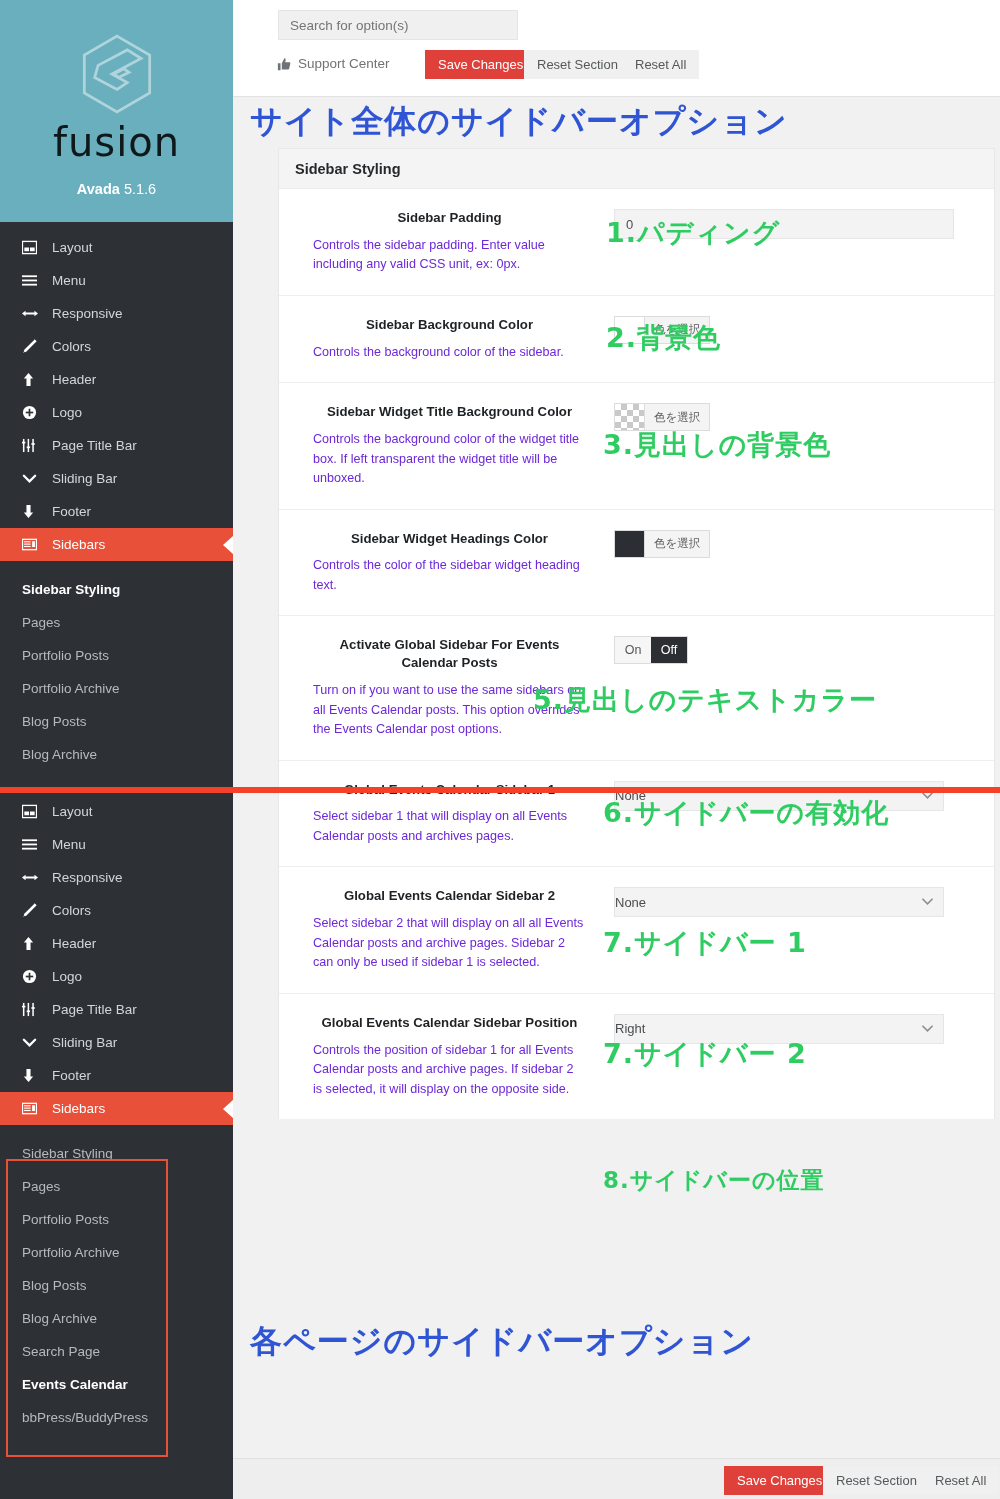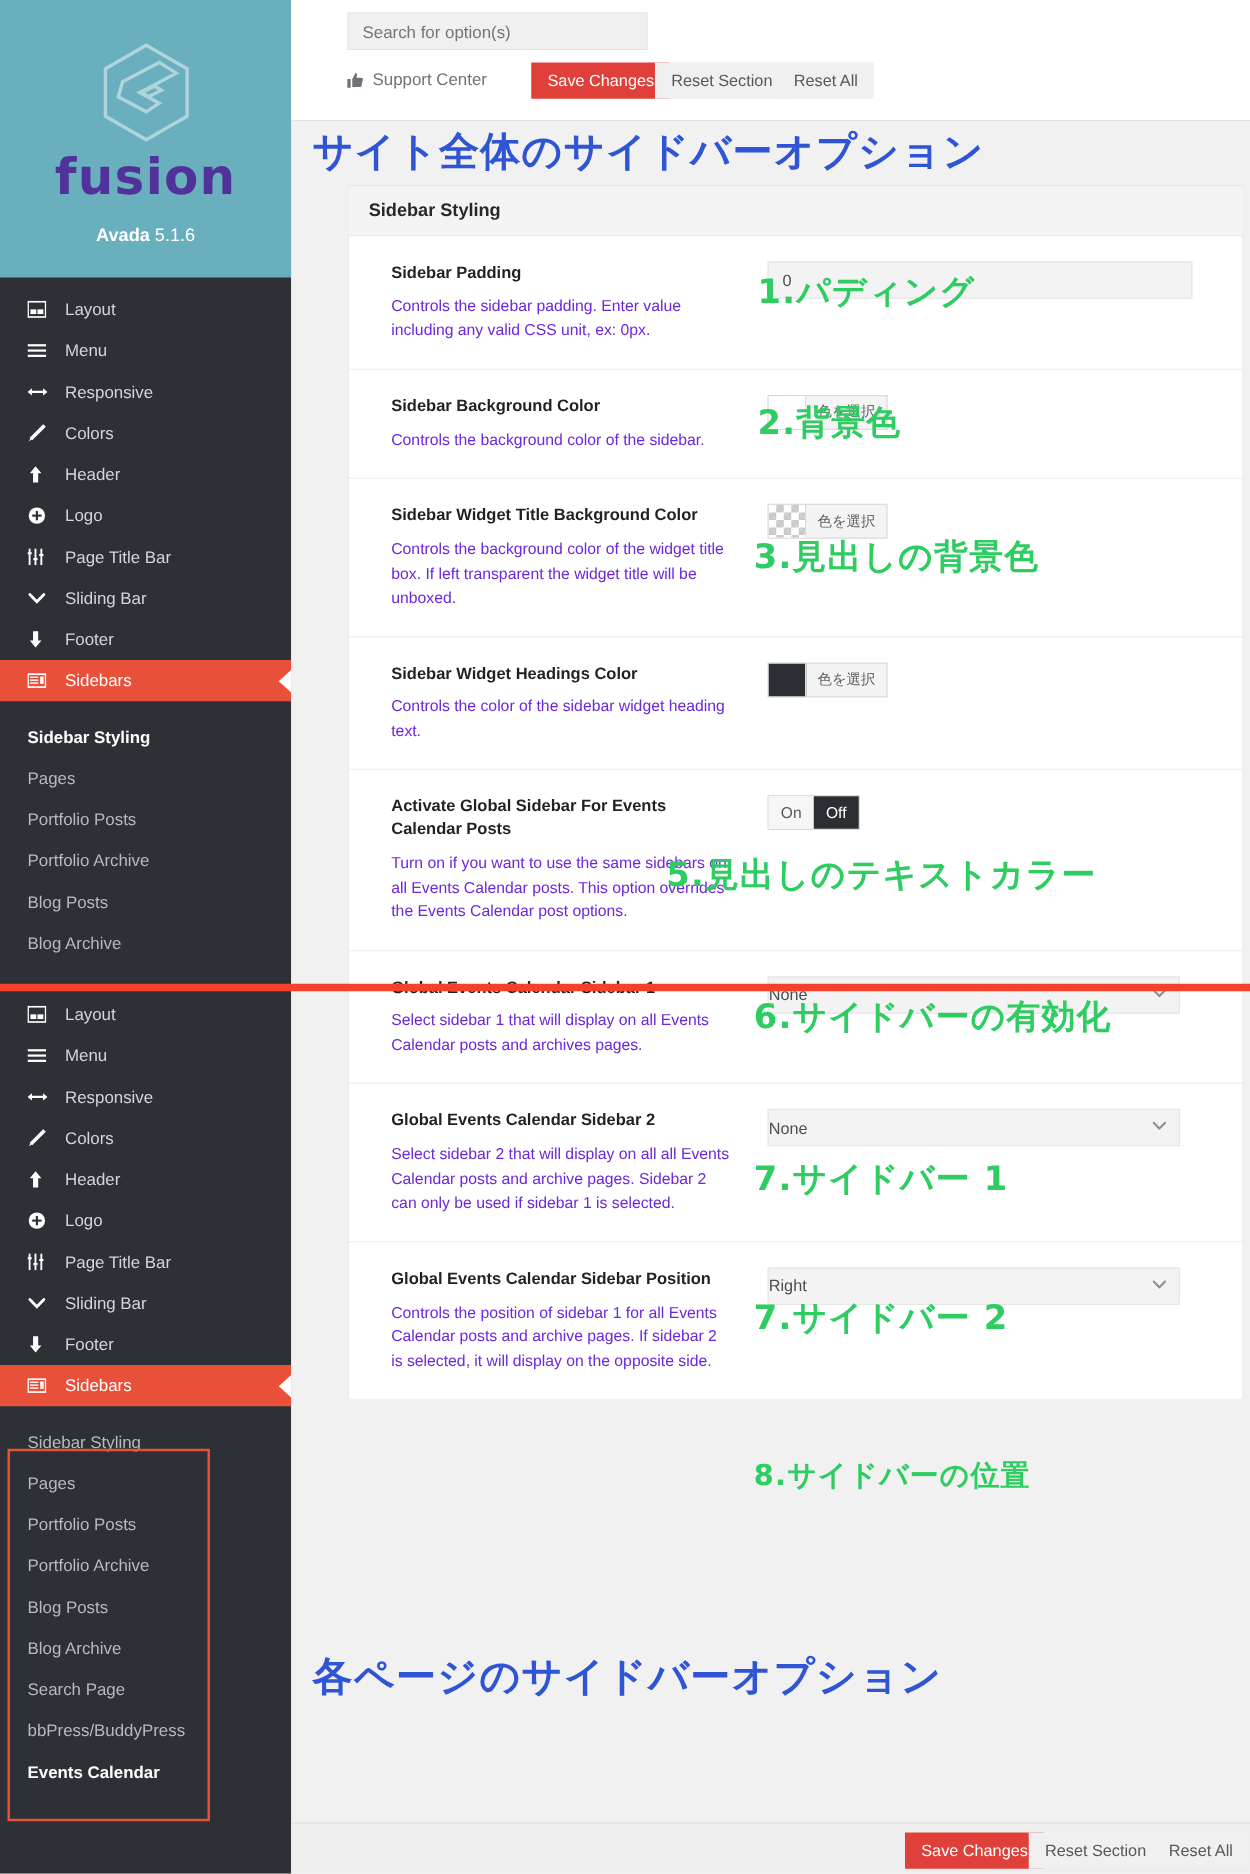--- a/index.html
+++ b/index.html
@@ -36,23 +36,23 @@
     display: flex;
     flex-direction: column;
     align-items: center;
     justify-content: center;
     padding-top: 6px;
   }
   .brand-mark { width: 86px; height: 86px; opacity: .62; }
   .brand-word {
     font-size: 40px;
     letter-spacing: 1px;
-    color: #4c1d95;
+    color: #000000;
     opacity: .85;
-    font-weight: 700;
+    font-weight: 400;
     margin-top: 2px;
     font-family: "DejaVu Sans", sans-serif;
   }
   .brand-ver {
     margin-top: 16px;
     font-size: 14.5px;
     color: #ffffff;
   }
   .brand-ver b { font-weight: 700; }
 
@@ -230,20 +230,21 @@
     width: 335px;
     flex: none;
     padding: 0 28px 0 34px;
   }
   .opt-title {
     font-size: 13.2px;
     font-weight: 700;
     color: #1f2225;
     margin-bottom: 9px;
     line-height: 1.35;
+    text-align: center;
   }
   .opt-desc {
     font-size: 12.6px;
     color: #6d28d9;
     line-height: 1.55;
   }
 
   .opt-right { flex: 1; padding-right: 18px; }
 
   .field-text {
@@ -559,22 +560,22 @@
       </div>
     <div class="subnav" id="subnav-bottom">
       <div class="sub-highlight" style="left:6px; top:34px; width:162px; height:298px;"></div>
     <div class="sub-item">Sidebar Styling</div>
         <div class="sub-item">Pages</div>
         <div class="sub-item">Portfolio Posts</div>
         <div class="sub-item">Portfolio Archive</div>
         <div class="sub-item">Blog Posts</div>
         <div class="sub-item">Blog Archive</div>
         <div class="sub-item">Search Page</div>
+        <div class="sub-item current">Events Calendar</div>
         <div class="sub-item">bbPress/BuddyPress</div>
-        <div class="sub-item current">Events Calendar</div>
       </div>
   </div>
 
   <div class="main">
 
     <div class="topbar">
       <input class="search-input" type="text" placeholder="Search for option(s)" style="">
       <div class="support">
         <svg width="14" height="14" viewBox="0 0 16 16">
           <path fill="#6f7276" d="M1 7h3v8H1V7zm4.5 0l3-5.5c.9 0 1.6.8 1.4 1.7L9.4 6H14c.8 0 1.4.8 1.2 1.6l-1.3 5.6c-.15.7-.8 1.2-1.5 1.2H5.5V7z"></path>

